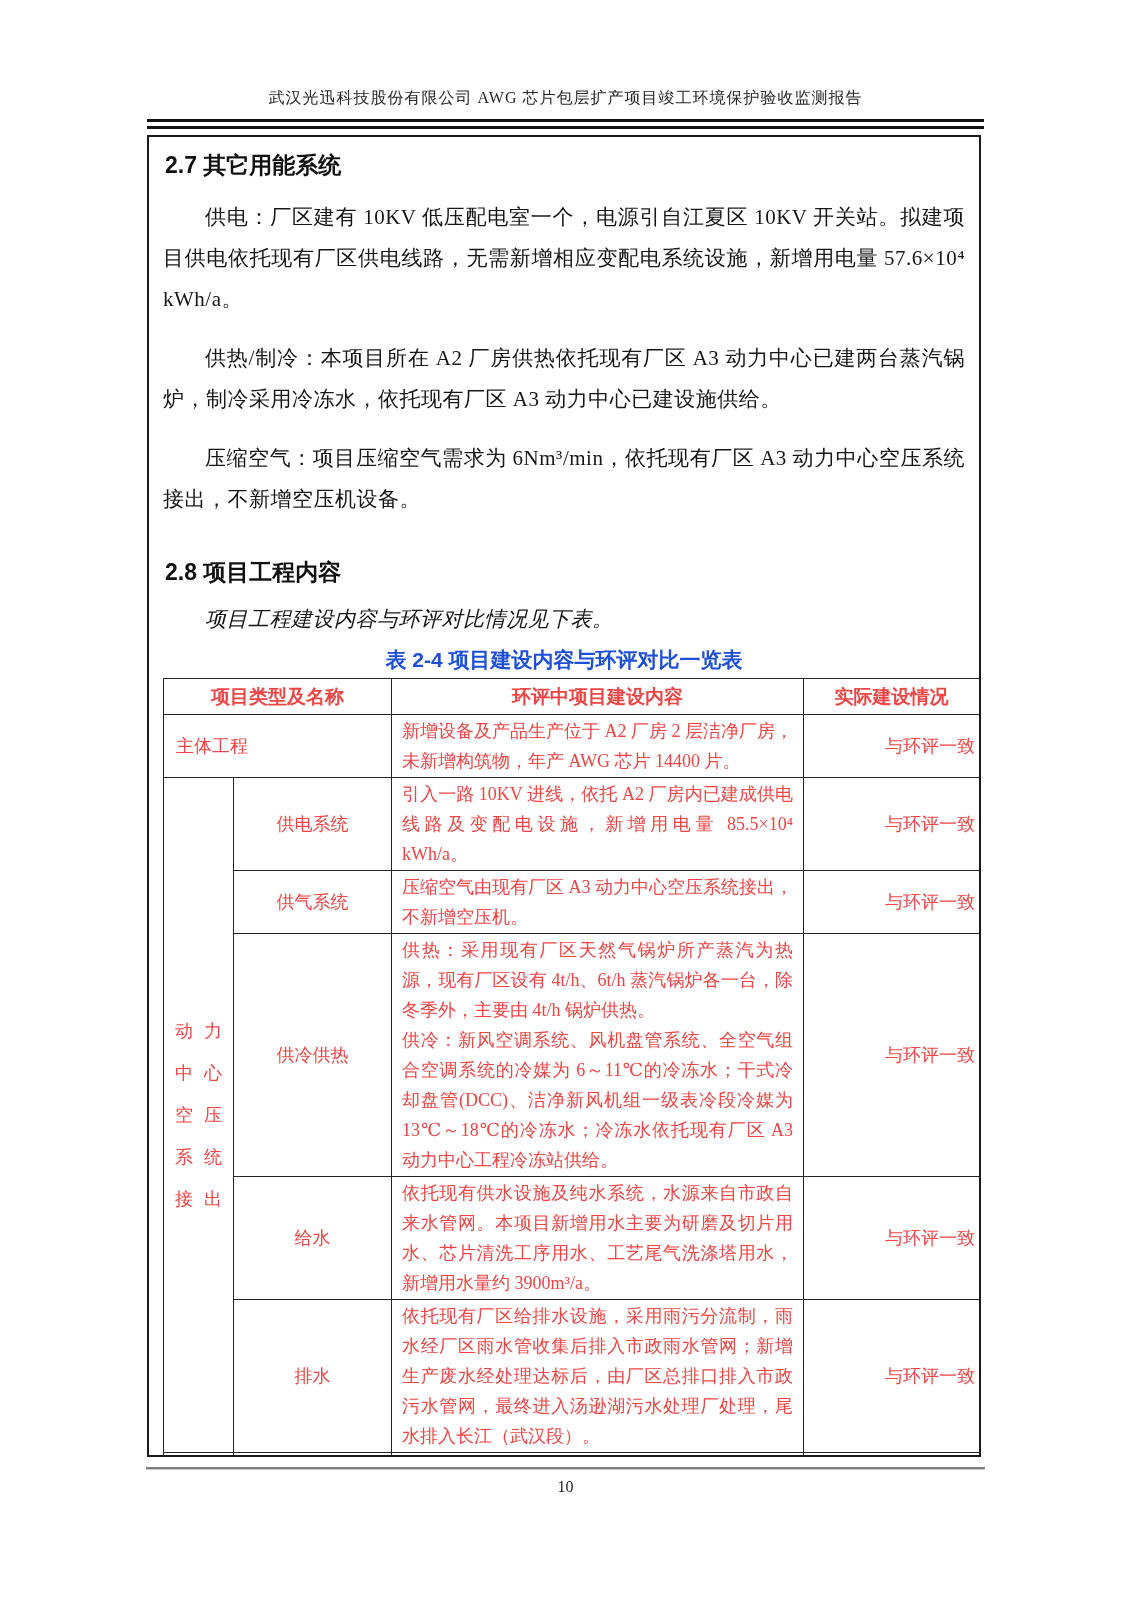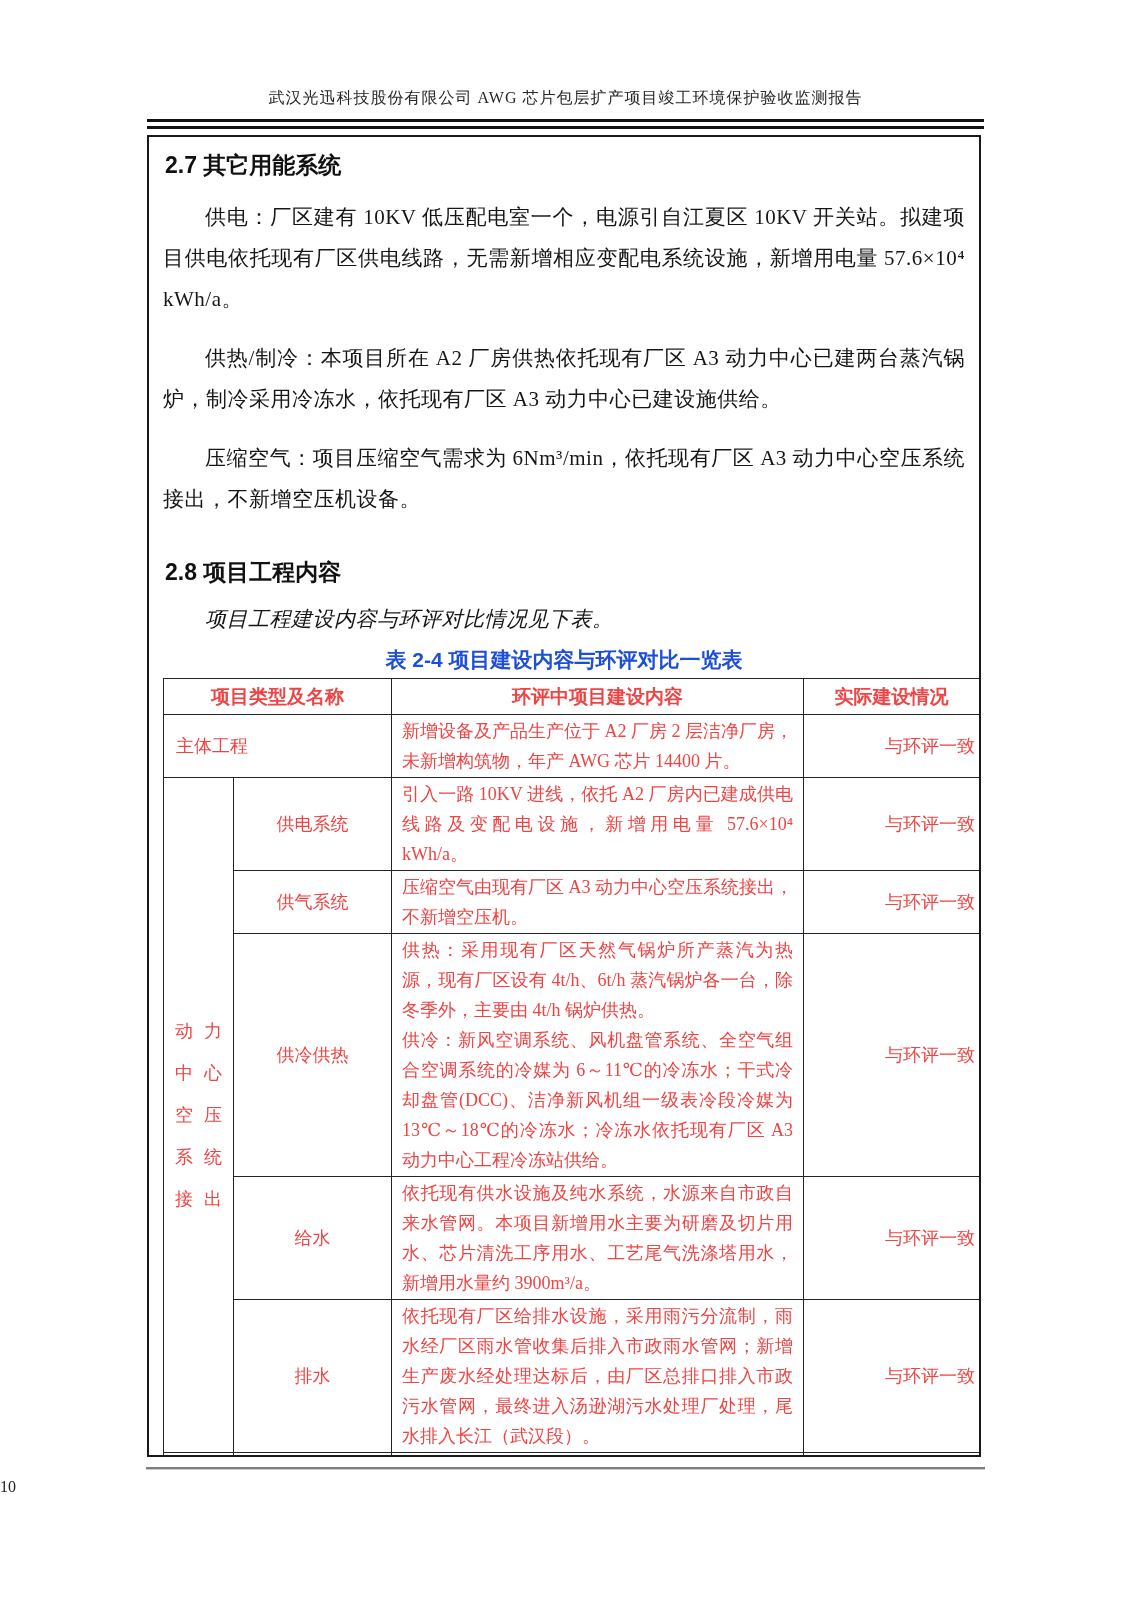--- a/index.html
+++ b/index.html
@@ -58,21 +58,21 @@
   td.c-body{
     padding:1px 10px;line-height:30px;text-align:justify;white-space:pre-line;
   }
   td.c-status{text-align:right;padding:2px 4px;line-height:28px;}
   .footer-rule{
     position:absolute;top:1467px;left:146px;width:839px;height:0;
     border-top:2px solid #7e7e7e;border-bottom:1px solid #c9c9c9;
   }
   .page-number{
     position:absolute;top:1478px;left:0;width:1131px;
-    font-size:16px;color:#222;
+    text-align:center;font-size:16px;color:#222;
   }
 </style>
 </head>
 <body>
 
 <div class="doc-header">武汉光迅科技股份有限公司 AWG 芯片包层扩产项目竣工环境保护验收监测报告</div>
 <div class="double-rule"></div>
 
 <div class="content-box">
 
@@ -100,21 +100,21 @@
         <th>实际建设情况</th>
       </tr>
       <tr>
         <td colspan="2" class="c-main">主体工程</td>
         <td class="c-body">新增设备及产品生产位于 A2 厂房 2 层洁净厂房，未新增构筑物，年产 AWG 芯片 14400 片。</td>
         <td class="c-status">与环评一致</td>
       </tr>
       <tr>
         <td rowspan="5" class="c-group">动力中心空压系统接出</td>
         <td class="c-sub">供电系统</td>
-        <td class="c-body">引入一路 10KV 进线，依托 A2 厂房内已建成供电线路及变配电设施，新增用电量 57.6×10⁴ kWh/a。</td>
+        <td class="c-body">引入一路 10KV 进线，依托 A2 厂房内已建成供电线路及变配电设施，新增用电量 85.5×10⁴ kWh/a。</td>
         <td class="c-status">与环评一致</td>
       </tr>
       <tr>
         <td class="c-sub">供气系统</td>
         <td class="c-body">压缩空气由现有厂区 A3 动力中心空压系统接出，不新增空压机。</td>
         <td class="c-status">与环评一致</td>
       </tr>
       <tr>
         <td class="c-sub">供冷供热</td>
         <td class="c-body">供热：采用现有厂区天然气锅炉所产蒸汽为热源，现有厂区设有 4t/h、6t/h 蒸汽锅炉各一台，除冬季外，主要由 4t/h 锅炉供热。

